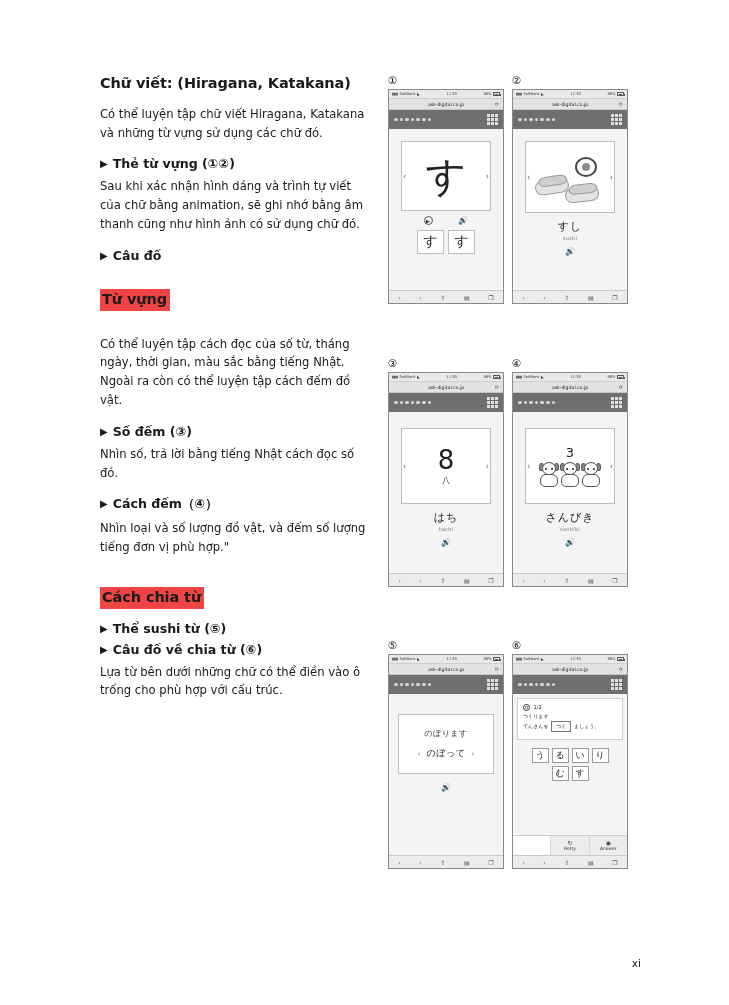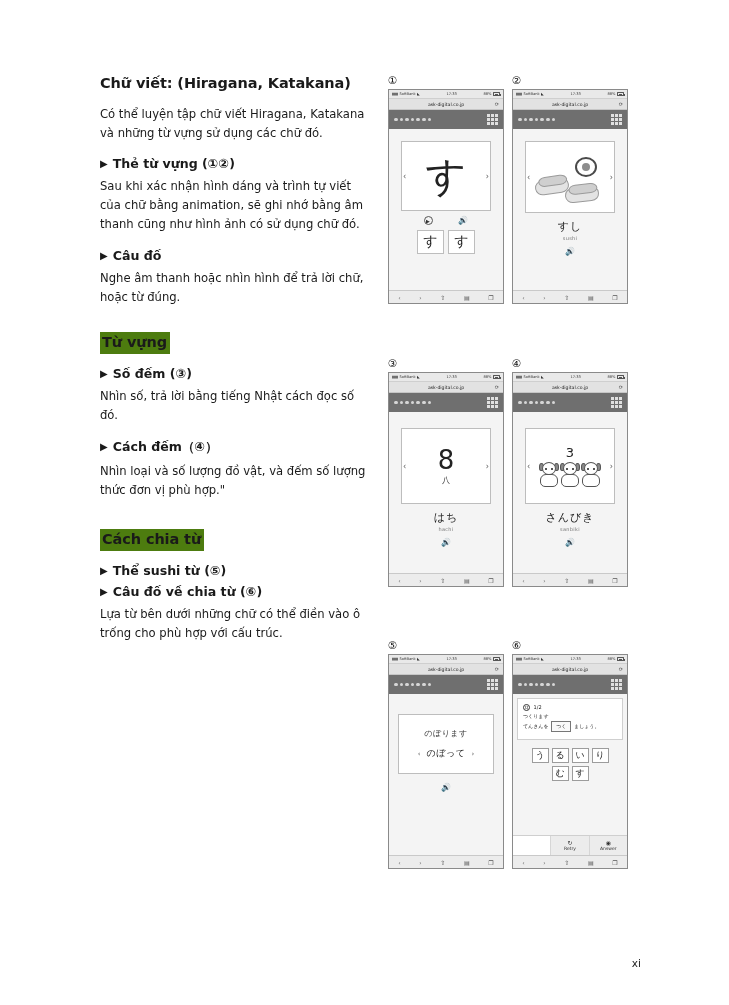--- a/index.html
+++ b/index.html
@@ -30,21 +30,21 @@
 
   .h-main {
     font-size: 14.5px;
     font-weight: bold;
     letter-spacing: -0.1px;
     margin: 0 0 12px 0;
     line-height: 1.3;
   }
   .h-main.hl {
     display: inline-block;
-    background: #4d7c0f;
+    background: #ef4444;
     padding: 1px 3px 2px 2px;
   }
 
   .para {
     font-size: 11.6px;
     line-height: 1.62;
     margin: 0 0 14px 0;
     font-weight: 500;
   }
 
@@ -487,39 +487,39 @@
       <div class="sub">
         <span class="tri">▶</span>
         <span>Thẻ từ vựng (①②)</span>
       </div>
       <p class="para">Sau khi xác nhận hình dáng và trình tự viết của chữ bằng animation, sẽ ghi nhớ bằng âm thanh cũng như hình ảnh có sử dụng chữ đó.</p>
 
       <div class="sub">
         <span class="tri">▶</span>
         <span>Câu đố</span>
       </div>
-      <p class="para">Nghe âm thanh hoặc nhìn hình để trả lời chữ, hoặc từ đúng.</p>
     </div>
 
     <div class="sec sec2">
       <div>
         <span class="h-main hl">Từ vựng</span>
       </div>
+      <p class="para" style="margin-top:12px;">Có thể luyện tập cách đọc của số từ, tháng ngày, thời gian, màu sắc bằng tiếng Nhật. Ngoài ra còn có thể luyện tập cách đếm đồ vật.</p>
 
       <div class="sub">
         <span class="tri">▶</span>
         <span>Số đếm (③)</span>
       </div>
       <p class="para">Nhìn số, trả lời bằng tiếng Nhật cách đọc số đó.</p>
 
       <div class="sub">
         <span class="tri">▶</span>
         <span>Cách đếm（④）</span>
       </div>
-      <p class="para">Nhìn loại và số lượng đồ vật, và đếm số lượng thức đơn vị phù hợp."</p>
+      <p class="para">Nhìn loại và số lượng đồ vật, và đếm số lượng tiếng đơn vị phù hợp."</p>
     </div>
 
     <div class="sec sec3">
       <div>
         <span class="h-main hl">Cách chia từ</span>
       </div>
 
       <div class="sub">
         <span class="tri">▶</span>
         <span>Thể sushi từ (⑤)</span>

